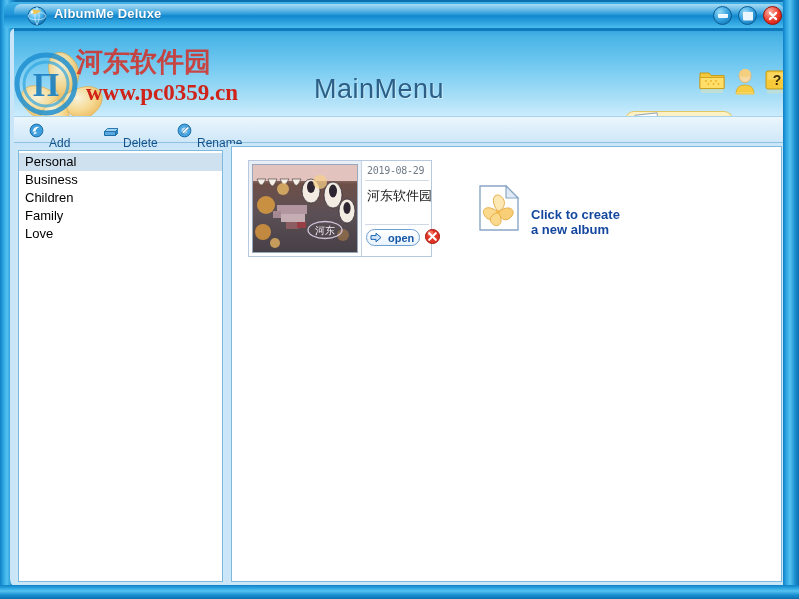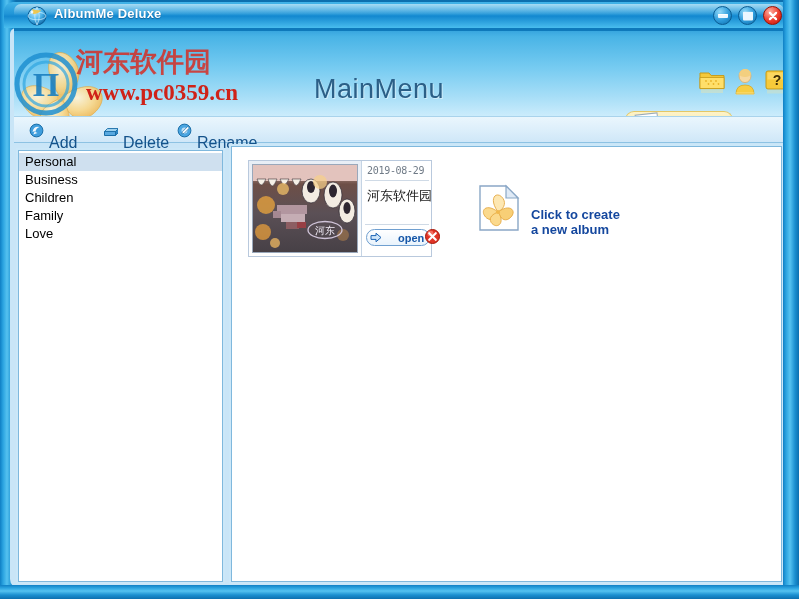--- a/index.html
+++ b/index.html
@@ -162,21 +162,21 @@
     border-bottom: 1px solid #8dc2e3;
     box-sizing: border-box;
   }
   .tb-btn {
     position: absolute; top: 3px; height: 21px;
     display: flex; align-items: center; gap: 5px;
     padding: 0 5px; border-radius: 3px;
     cursor: default;
   }
   .tb-label {
-    font-size: 16px; color: #14528a; margin-top: 25px;
+    font-size: 12px; color: #14528a; margin-top: 25px;
   }
   #tb-add    { left: 10px; }
   #tb-delete { left: 84px; }
   #tb-rename { left: 158px; }
 
   
   #sidebar-panel {
     position: absolute;
     left: 18px; top: 150px; width: 205px; height: 432px;
     background: #ffffff;
@@ -250,21 +250,21 @@
     font-family: "DejaVu Sans", sans-serif;
     white-space: nowrap;
   }
   #album-actions-rule {
     position: absolute; left: 3px; top: 63px; width: 64px; height: 1px;
     background: #cfdae6;
   }
   #album-open-btn {
     position: absolute; left: 4px; top: 68px;
     height: 17px;
-    display: flex; align-items: center; gap: 16px;
+    display: flex; align-items: center; gap: 6px;
     padding: 0 5px 0 3px;
     border: 1px solid #6f9fd0;
     border-radius: 9px;
     background: linear-gradient(to bottom, #ffffff, #e9f3fc);
     box-sizing: border-box;
     cursor: default;
   }
   #album-open-label {
     font-size: 11px; font-weight: bold; color: #1657a8;
   }

